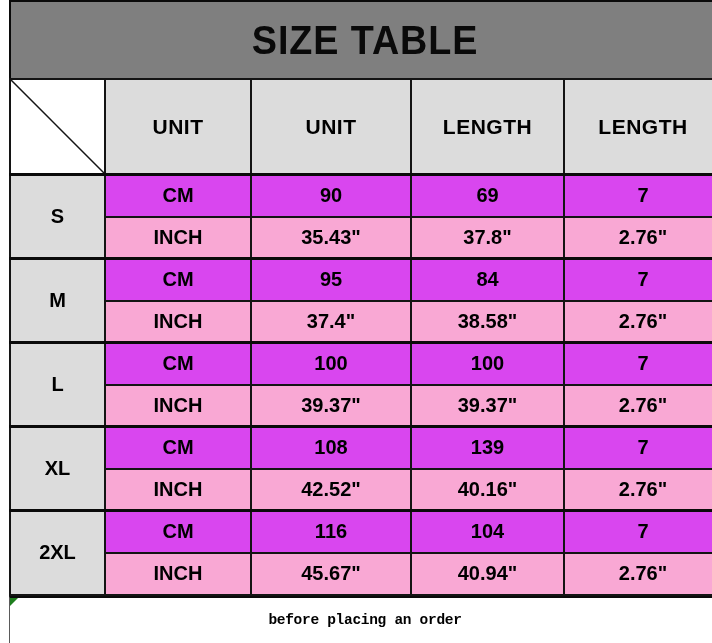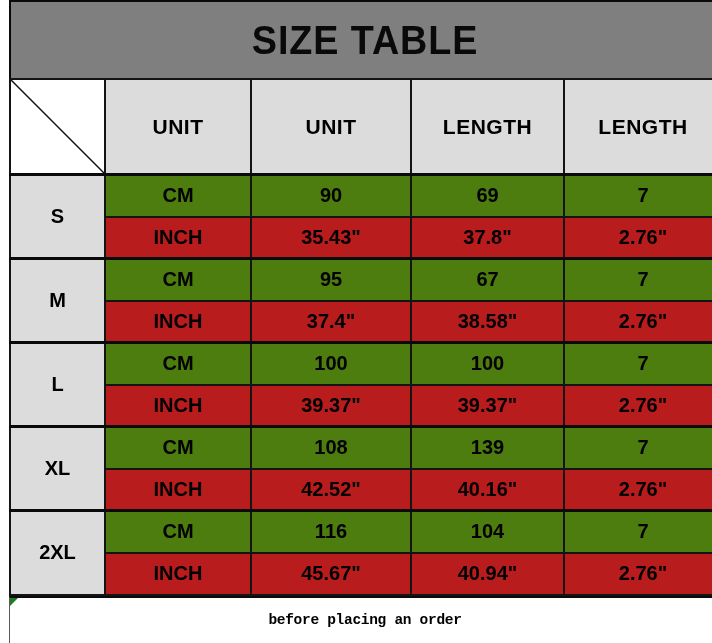--- a/index.html
+++ b/index.html
@@ -46,22 +46,22 @@
   }
   tr.header-row th {
     height: 64px;
     background: #dcdcdc;
     font-size: 21px;
     letter-spacing: 0.5px;
   }
   td.diag-cell { background: #ffffff; padding: 0; }
   td.diag-cell svg { display: block; width: 100%; height: 100%; }
   tr.data-row td { height: 42px; font-size: 20px; }
-  tr.cm-row td { background: #4d7c0f; }
-  tr.inch-row td { background: #b91c1c; }
+  tr.cm-row td { background: #d946ef; }
+  tr.inch-row td { background: #f9a8d4; }
   tr.group-start td { border-top: 3px solid #0a0a0a; }
   td.size-cell {
     background: #dcdcdc !important;
     font-size: 23px;
   }
 
   
   .footer-note {
     position: relative;
     height: 73px;
@@ -125,21 +125,21 @@
         <td>INCH</td>
         <td>35.43"</td>
         <td>37.8"</td>
         <td>2.76"</td>
       </tr>
 
       <tr class="data-row cm-row group-start">
         <td class="size-cell" rowspan="2">M</td>
         <td>CM</td>
         <td>95</td>
-        <td>67</td>
+        <td>84</td>
         <td>7</td>
       </tr>
       <tr class="data-row inch-row">
         <td>INCH</td>
         <td>37.4"</td>
         <td>38.58"</td>
         <td>2.76"</td>
       </tr>
 
       <tr class="data-row cm-row group-start">

